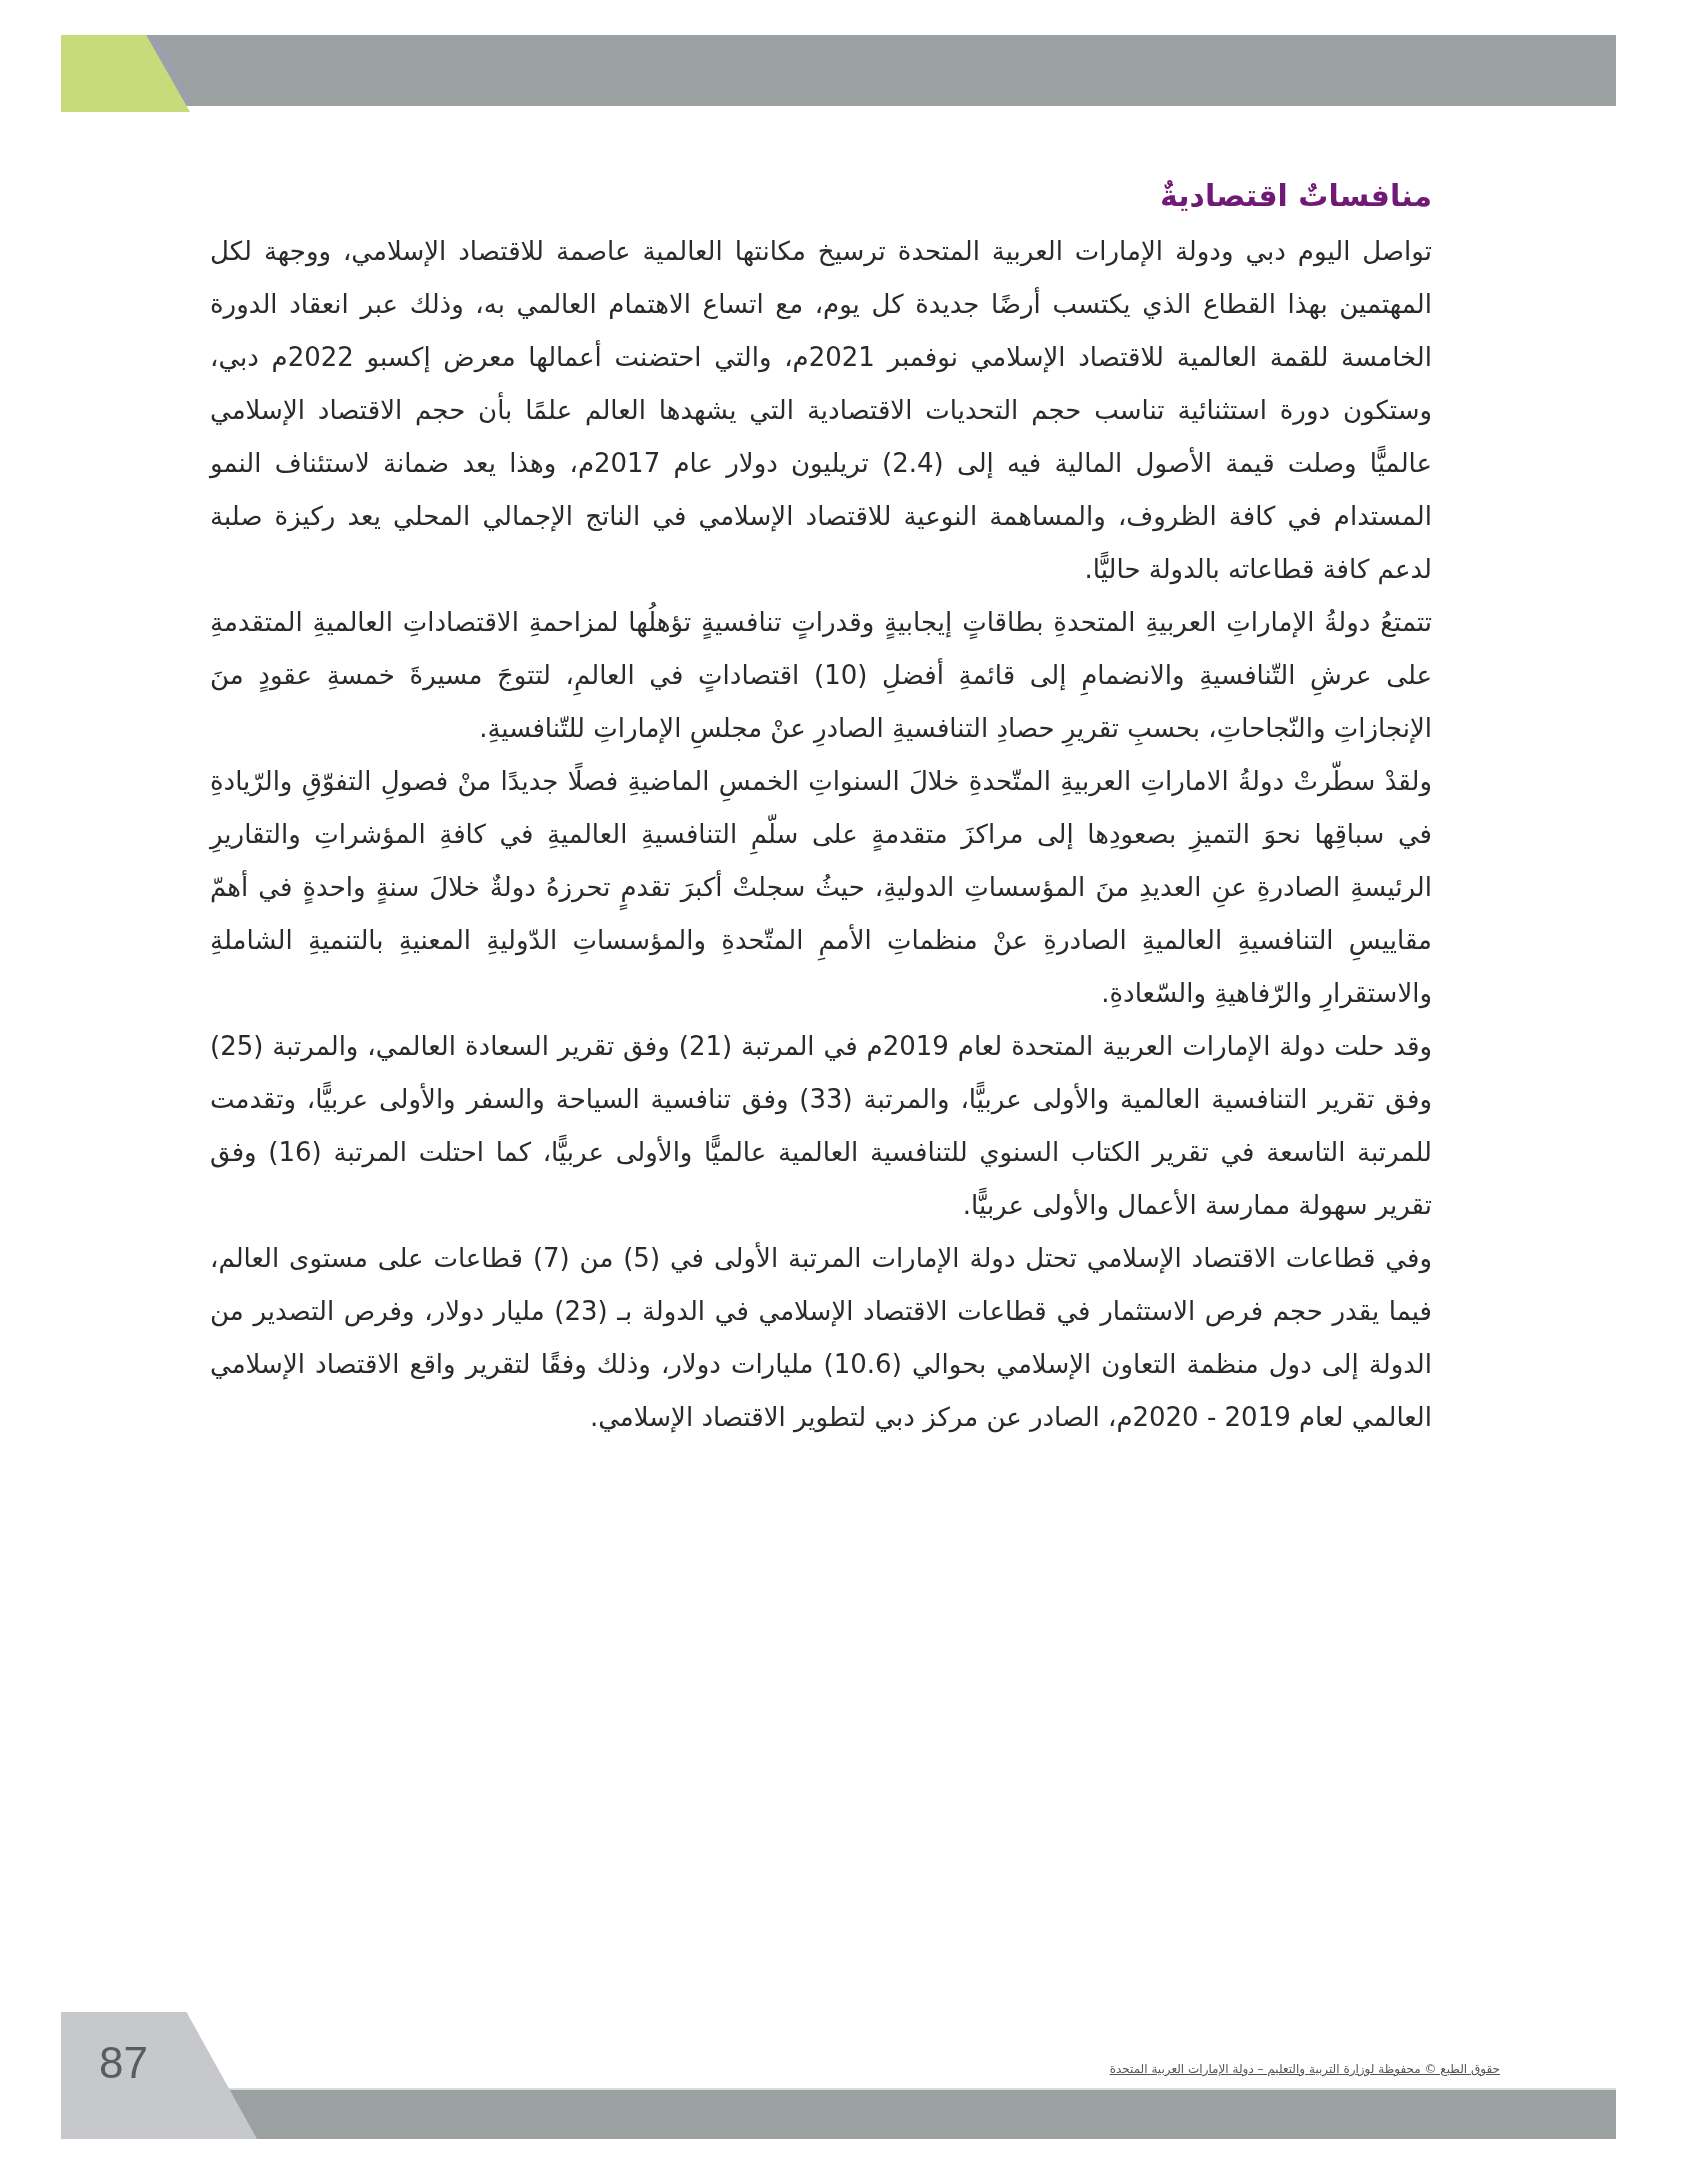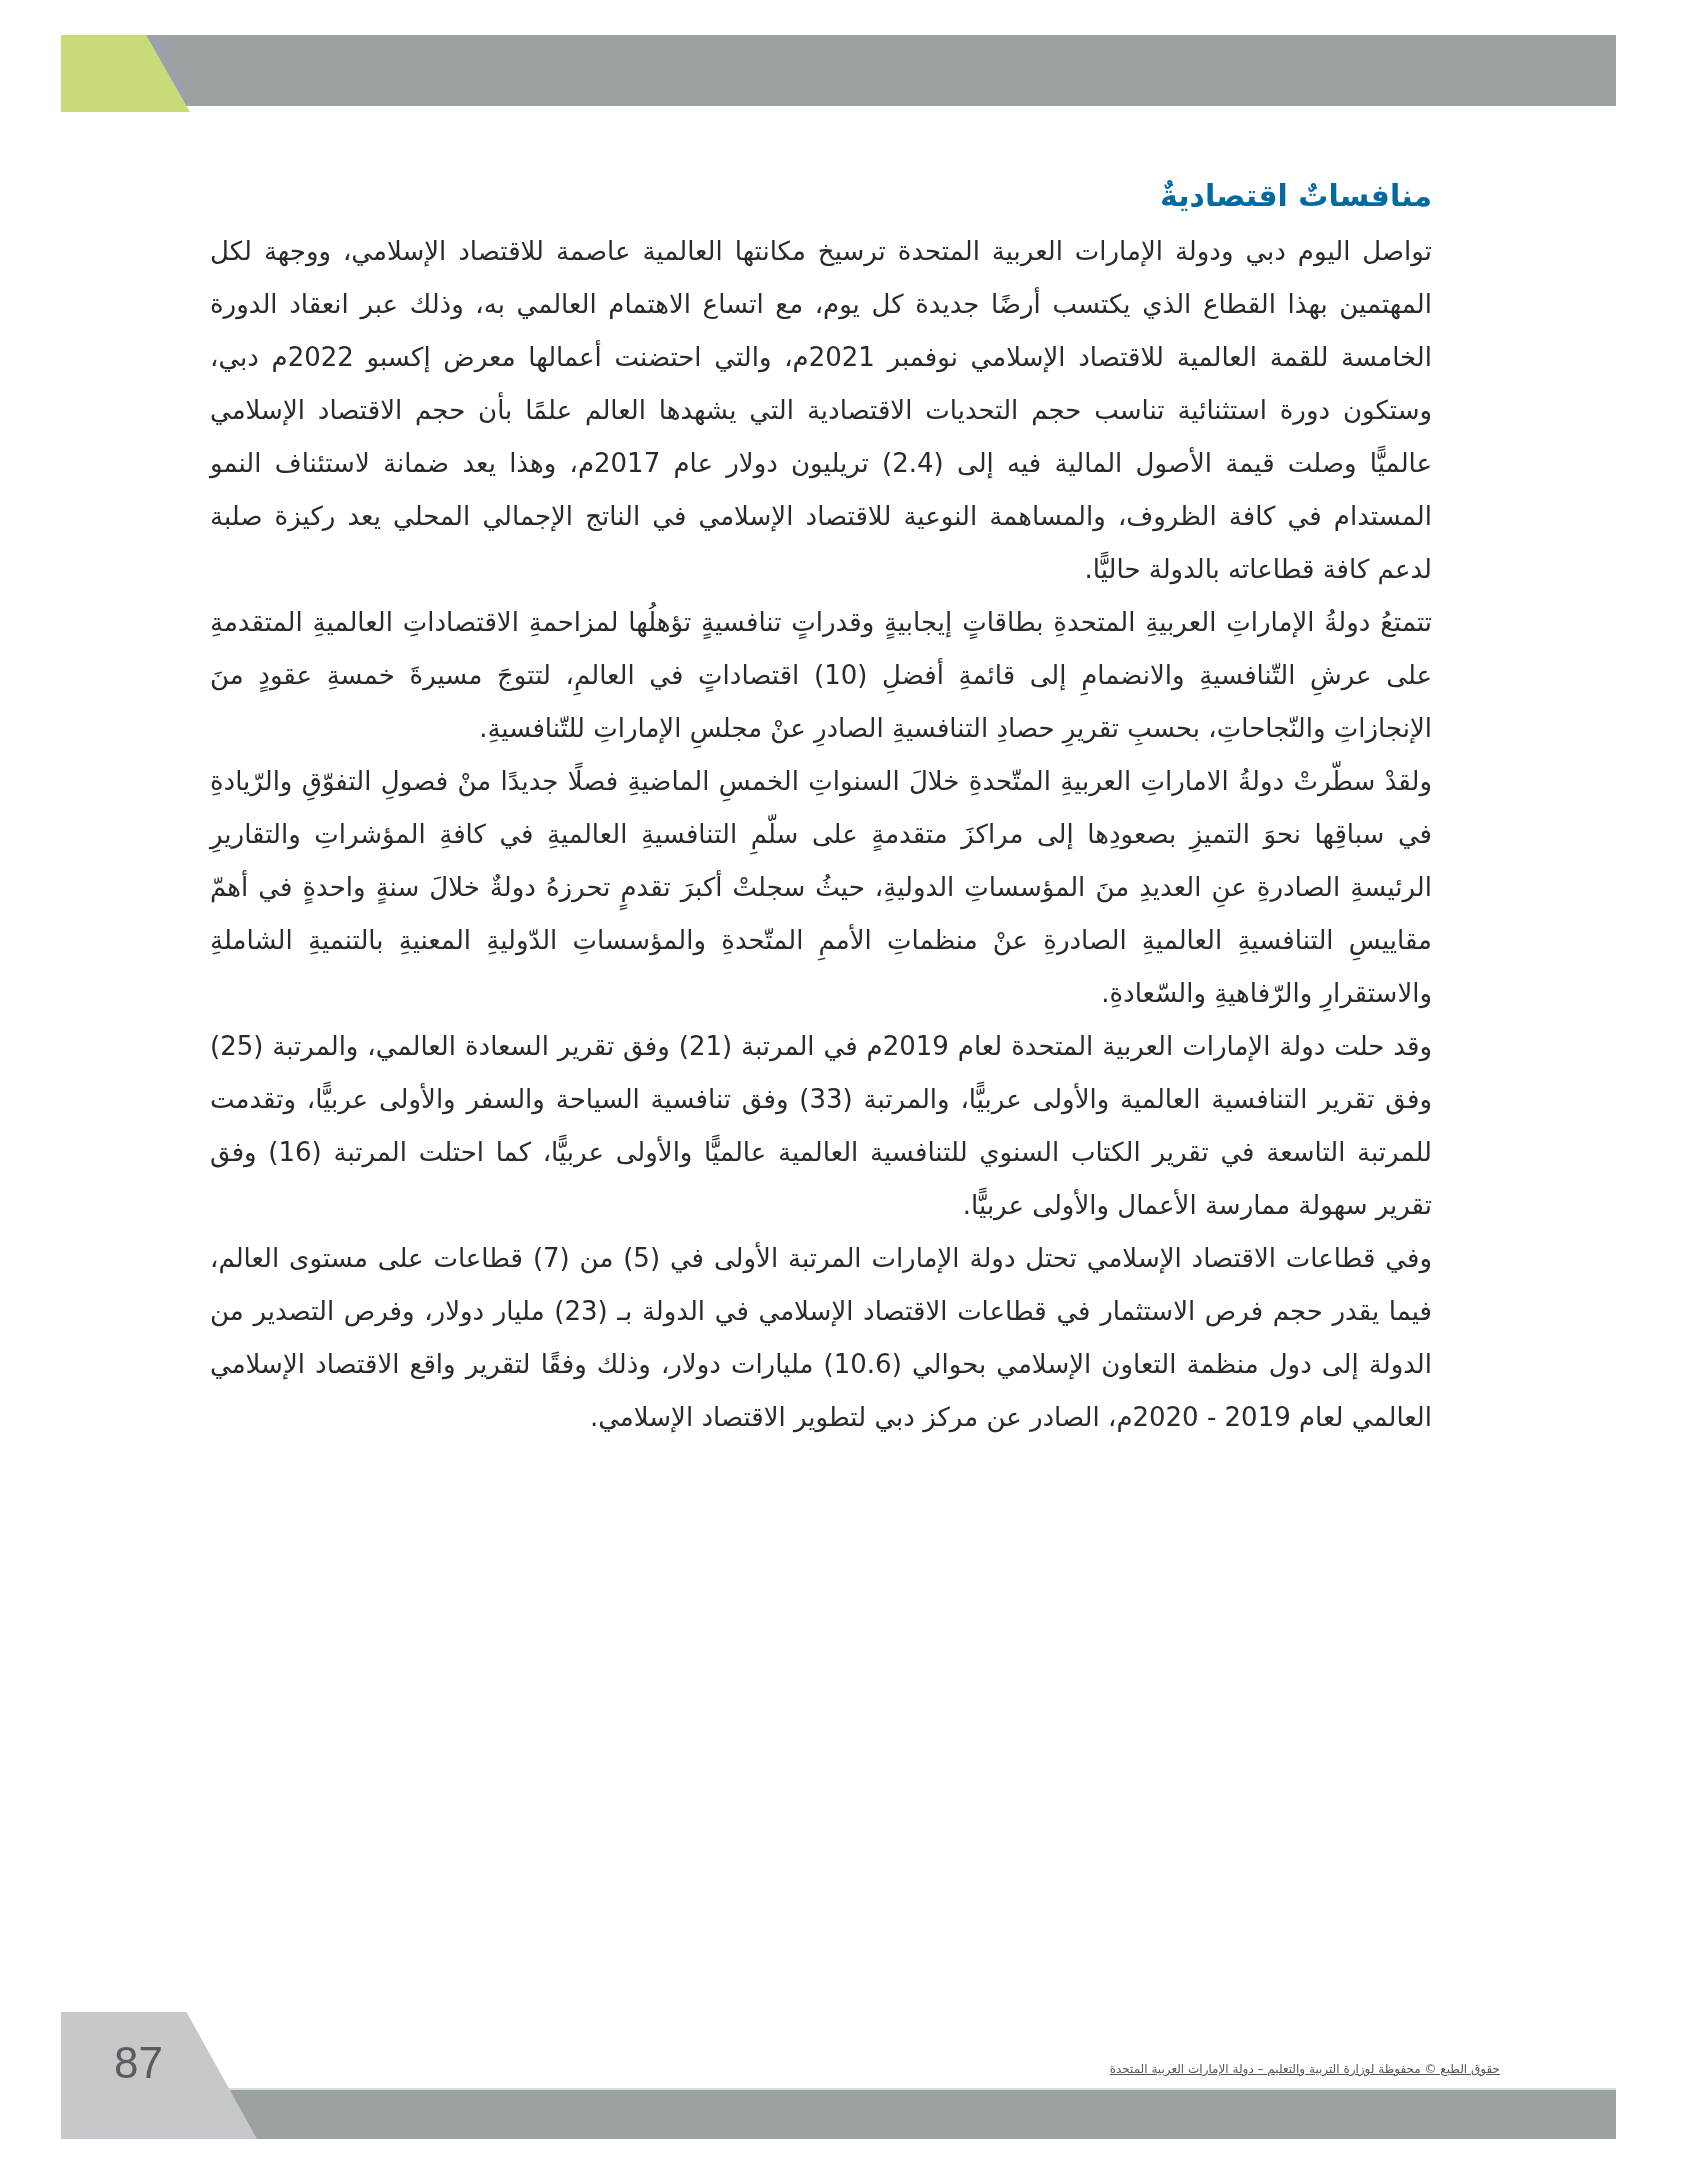--- a/index.html
+++ b/index.html
@@ -46,21 +46,21 @@
   .content {
     position: absolute;
     left: 210px;
     top: 170px;
     width: 1222px;
     direction: rtl;
     text-align: justify;
     text-align-last: right;
   }
   .section-title {
-    color: #0369a1;
+    color: #701a75;
     font-weight: bold;
     font-size: 30px;
     line-height: 51px;
     margin: 0 0 4px 0;
     text-align: right;
   }
   .paragraph {
     color: #2a2a2a;
     font-size: 26px;
     line-height: 53px;
@@ -93,21 +93,21 @@
     clip-path: polygon(0 0, 64% 0, 100% 100%, 0 100%);
   }
   .page-number {
     position: absolute;
     left: 99px;
     top: 2037px;
     width: 79px;
     font-family: "Liberation Sans", sans-serif;
     font-size: 44px;
     color: #5a5c60;
-    text-align: center;
+    text-align: left;
     direction: ltr;
     line-height: 51px;
   }
   .copyright {
     position: absolute;
     right: 183px;
     top: 2059px;
     direction: rtl;
     font-size: 12px;
     color: #555555;

